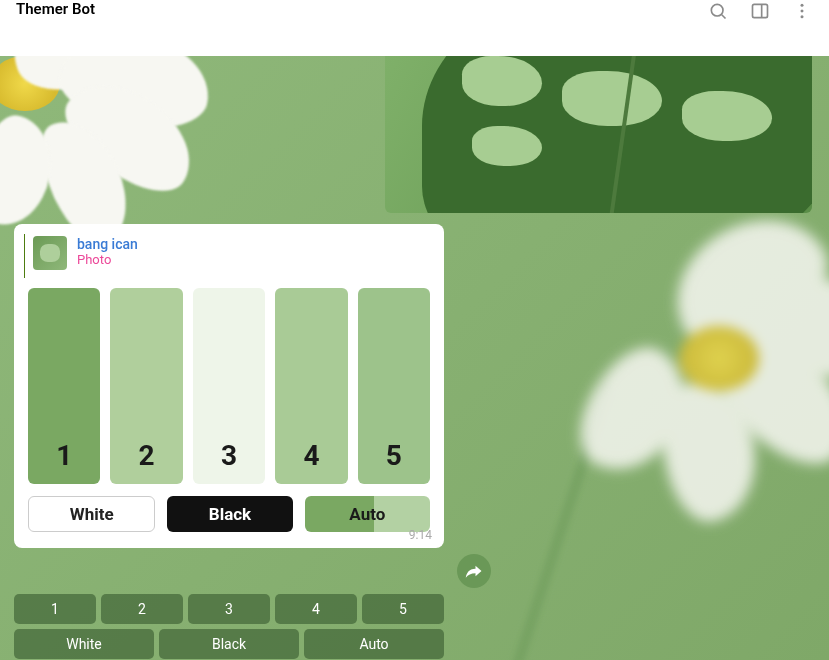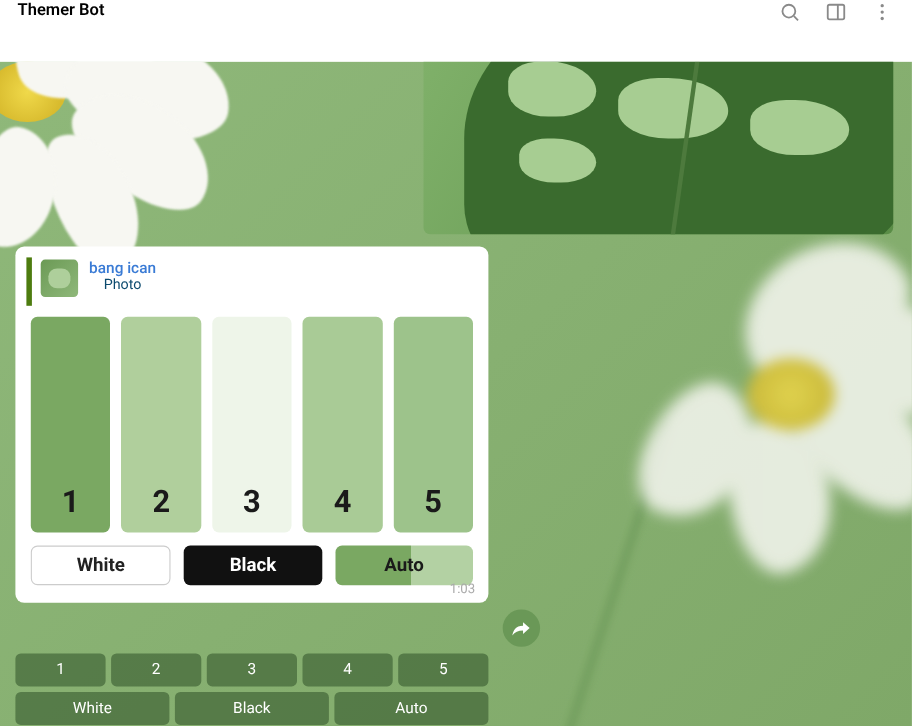--- a/index.html
+++ b/index.html
@@ -87,41 +87,41 @@
   width: 430px;
   background: #fff;
   border-radius: 8px;
   padding: 10px 10px 8px 10px;
   z-index: 6;
 }
 .reply-strip {
   display: flex;
   gap: 10px;
   padding: 2px 0 8px 4px;
-  border-left: 5px solid #4d7c0f;
+  border-left: 1px solid #4d7c0f;
   padding-left: 8px;
   margin-bottom: 4px;
 }
 .reply-thumb {
   width: 34px; height: 34px;
   border-radius: 4px;
   background: linear-gradient(135deg, #6b9a55, #8fb87a);
   position: relative;
   overflow: hidden;
 }
 .reply-thumb::after {
   content: '';
   position: absolute;
   width: 20px; height: 18px;
   background: #aecf9b;
   border-radius: 40%;
   top: 8px; left: 7px;
 }
 .reply-name { color: #3a7bd5; font-size: 14px; font-weight: 500; }
-.reply-type { color: #0c4a6e; font-size: 13px; text-align: center; }
+.reply-type { color: #ec4899; font-size: 13px; }
 .palette-row {
   display: flex;
   gap: 10px;
   padding: 6px 4px;
 }
 .swatch {
   flex: 1;
   height: 196px;
   border-radius: 6px;
   display: flex;
@@ -261,21 +261,21 @@
     <div class="swatch" style="background: rgb(169, 203, 150);">4</div>
     <div class="swatch" style="background: rgb(157, 195, 139);">5</div>
   </div>
 
   <div class="option-row">
     <div class="opt-btn opt-white">White</div>
     <div class="opt-btn opt-black">Black</div>
     <div class="opt-btn opt-auto">Auto</div>
   </div>
 
-  <div class="msg-time">1:03</div>
+  <div class="msg-time">9:14</div>
 </div>
 
 <div class="jump-btn">
   <svg width="18" height="18" viewBox="0 0 24 24" fill="#fff">
       <path d="M14 9V5l8 7-8 7v-4c-6 0-10 2-13 6 1-6 4-12 13-12z"></path>
     </svg>
 </div>
 
 <div class="inline-kb">
   <div class="kb-row">

